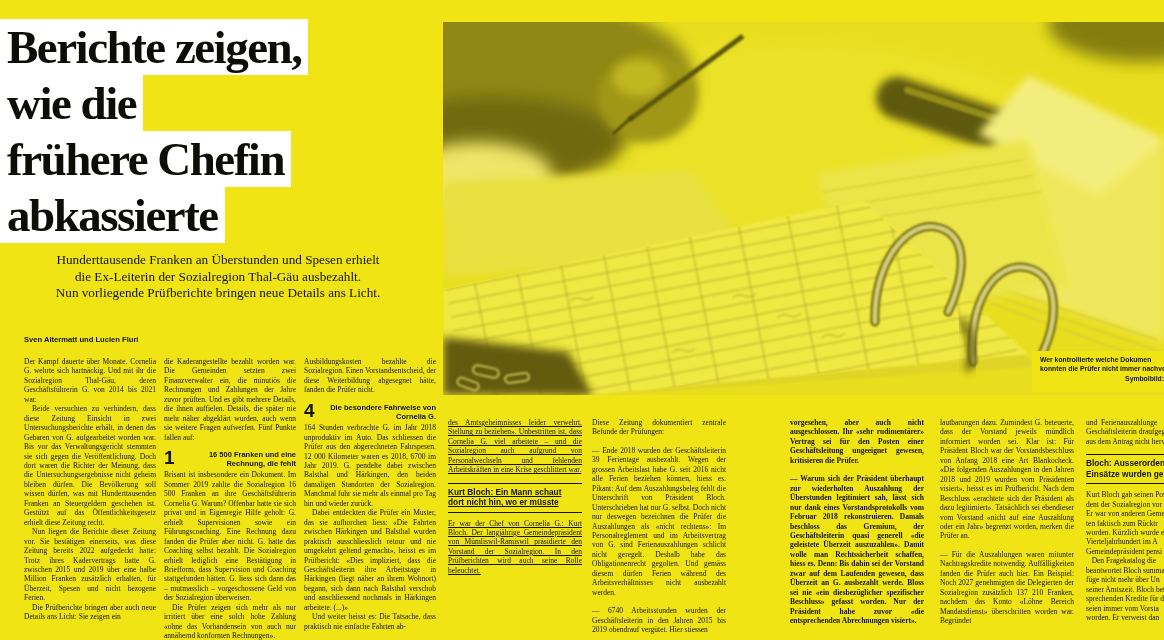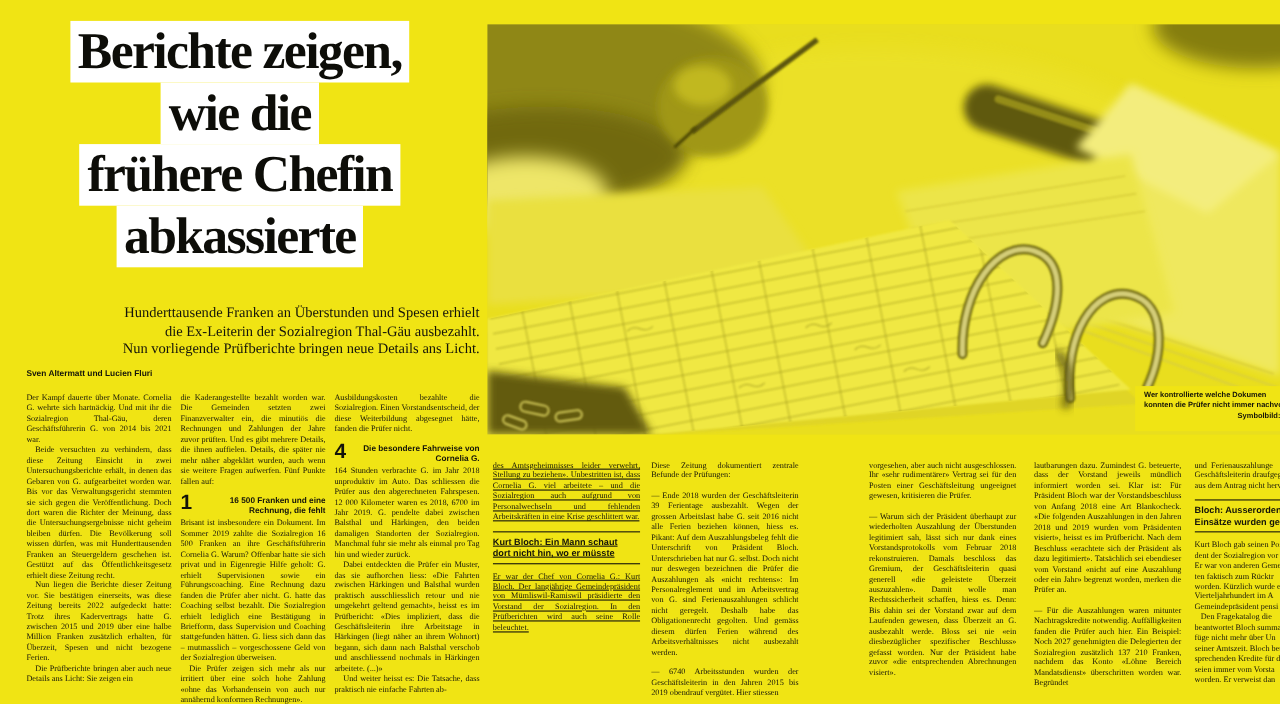--- a/index.html
+++ b/index.html
@@ -1,26 +1,26 @@
 <!DOCTYPE html>
 <html><head>
 <meta charset="utf-8">
 <style>
   html,body{margin:0;padding:0;background:#f0e414;}
   #page{position:relative;width:1164px;height:640px;background:#f0e414;overflow:hidden;
         font-family:"Liberation Serif",serif;color:#12120a;}
 
   
-  #headline{position:absolute;left:0;top:19px;width:436px;text-align:center;}
+  #headline{position:absolute;left:0;top:19px;width:436px;}
   .hl-line{height:56px;}
   .hl-box{display:inline-block;background:#ffffff;color:#0d0d08;
           font:700 47px/56px "Liberation Serif",serif;letter-spacing:-1.5px;padding:0 7px;}
 
   
-  #subtitle{position:absolute;left:0;top:276px;width:436px;text-align:right;
+  #subtitle{position:absolute;left:0;top:252px;width:436px;text-align:center;
             font:400 13.2px/16.6px "Liberation Serif",serif;color:#14140a;}
 
   
   #byline{position:absolute;left:24px;top:335px;
           font:700 7.6px/9px "Liberation Sans",sans-serif;color:#14140a;}
 
   
   .col{position:absolute;overflow:hidden;text-align:justify;color:#14140a;
        font:400 7.5px/9.45px "Liberation Serif",serif;}
   .para{margin:0;}
@@ -188,21 +188,21 @@
           <div>Kurt Bloch: Ein Mann schaut</div>
           <div>dort nicht hin, wo er müsste</div>
         </div>
         <div class="para">Er war der Chef von Cornelia G.: Kurt Bloch. Der langjährige Gemeindepräsident von Mümliswil-Ramiswil präsidierte den Vorstand der Sozialregion. In den Prüfberichten wird auch seine Rolle beleuchtet.</div>
       </div>
       <div class="col" style="left: 592px; top: 418px; width: 134px; height: 222px;">
         <div class="para">Diese Zeitung dokumentiert zentrale Befunde der Prüfungen:</div>
         <div class="para dash">— Ende 2018 wurden der Geschäftsleiterin 39 Ferientage ausbezahlt. Wegen der grossen Arbeitslast habe G. seit 2016 nicht alle Ferien beziehen können, hiess es. Pikant: Auf dem Auszahlungsbeleg fehlt die Unterschrift von Präsident Bloch. Unterschrieben hat nur G. selbst. Doch nicht nur deswegen bezeichnen die Prüfer die Auszahlungen als «nicht rechtens»: Im Personalreglement und im Arbeitsvertrag von G. sind Ferienauszahlungen schlicht nicht geregelt. Deshalb habe das Obligationenrecht gegolten. Und gemäss diesem dürfen Ferien während des Arbeitsverhältnisses nicht ausbezahlt werden.</div>
         <div class="para dash">— 6740 Arbeitsstunden wurden der Geschäftsleiterin in den Jahren 2015 bis 2019 obendrauf vergütet. Hier stiessen</div>
       </div>
-      <div class="col" style="left: 790px; top: 418px; width: 134px; height: 222px;">
+      <div class="col" style="left: 790px; top: 418px; width: 134px; height: 222px; font-weight: bold;">
         <div class="para">vorgesehen, aber auch nicht ausgeschlossen. Ihr «sehr rudimentärer» Vertrag sei für den Posten einer Geschäftsleitung ungeeignet gewesen, kritisieren die Prüfer.</div>
         <div class="para dash">— Warum sich der Präsident überhaupt zur wiederholten Auszahlung der Überstunden legitimiert sah, lässt sich nur dank eines Vorstandsprotokolls vom Februar 2018 rekonstruieren. Damals beschloss das Gremium, der Geschäftsleiterin quasi generell «die geleistete Überzeit auszuzahlen». Damit wolle man Rechtssicherheit schaffen, hiess es. Denn: Bis dahin sei der Vorstand zwar auf dem Laufenden gewesen, dass Überzeit an G. ausbezahlt werde. Bloss sei nie «ein diesbezüglicher spezifischer Beschluss» gefasst worden. Nur der Präsident habe zuvor «die entsprechenden Abrechnungen visiert».</div>
       </div>
       <div class="col" style="left: 940px; top: 418px; width: 134px; height: 222px;">
         <div class="para">lautbarungen dazu. Zumindest G. beteuerte, dass der Vorstand jeweils mündlich informiert worden sei. Klar ist: Für Präsident Bloch war der Vorstandsbeschluss von Anfang 2018 eine Art Blankocheck. «Die folgenden Auszahlungen in den Jahren 2018 und 2019 wurden vom Präsidenten visiert», heisst es im Prüfbericht. Nach dem Beschluss «erachtete sich der Präsident als dazu legitimiert». Tatsächlich sei ebendieser vom Vorstand «nicht auf eine Auszahlung oder ein Jahr» begrenzt worden, merken die Prüfer an.</div>
         <div class="para dash">— Für die Auszahlungen waren mitunter Nachtragskredite notwendig. Auffälligkeiten fanden die Prüfer auch hier. Ein Beispiel: Noch 2027 genehmigten die Delegierten der Sozialregion zusätzlich 137 210 Franken, nachdem das Konto «Löhne Bereich Mandatsdienst» überschritten worden war. Begründet</div>
       </div>
       <div class="col" style="left: 1086px; top: 418px; width: 134px; height: 222px;">
         <div class="clipped">
           <div class="clip-line">und  Ferienauszahlunge</div>

